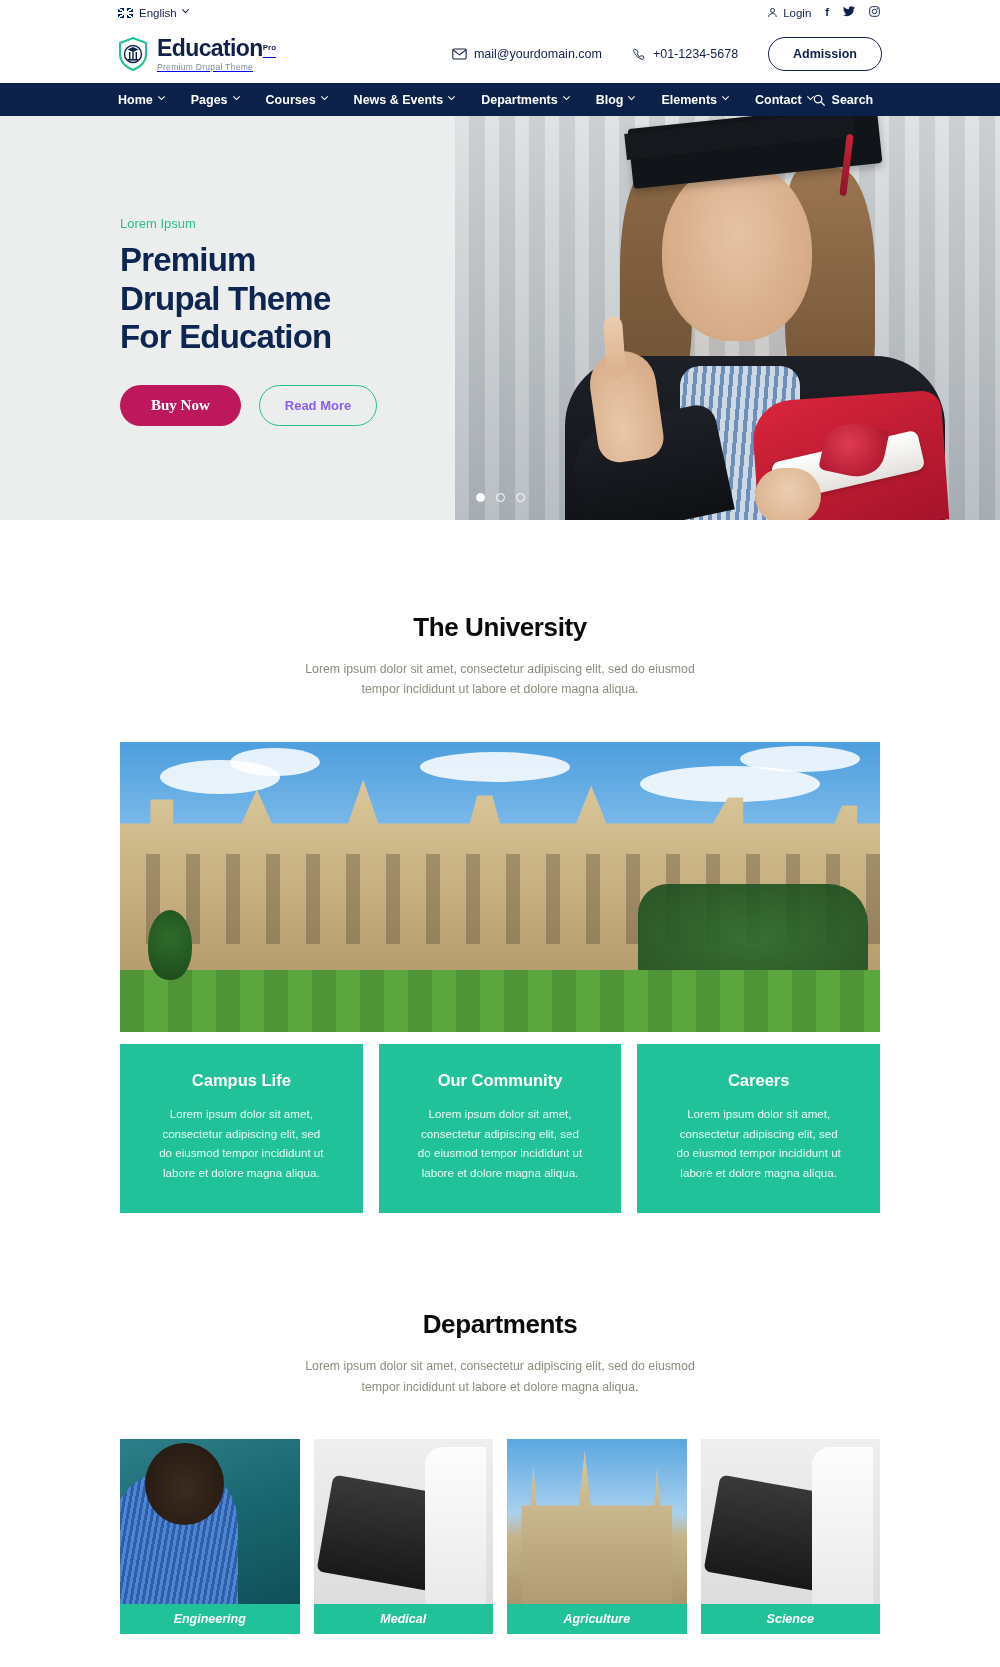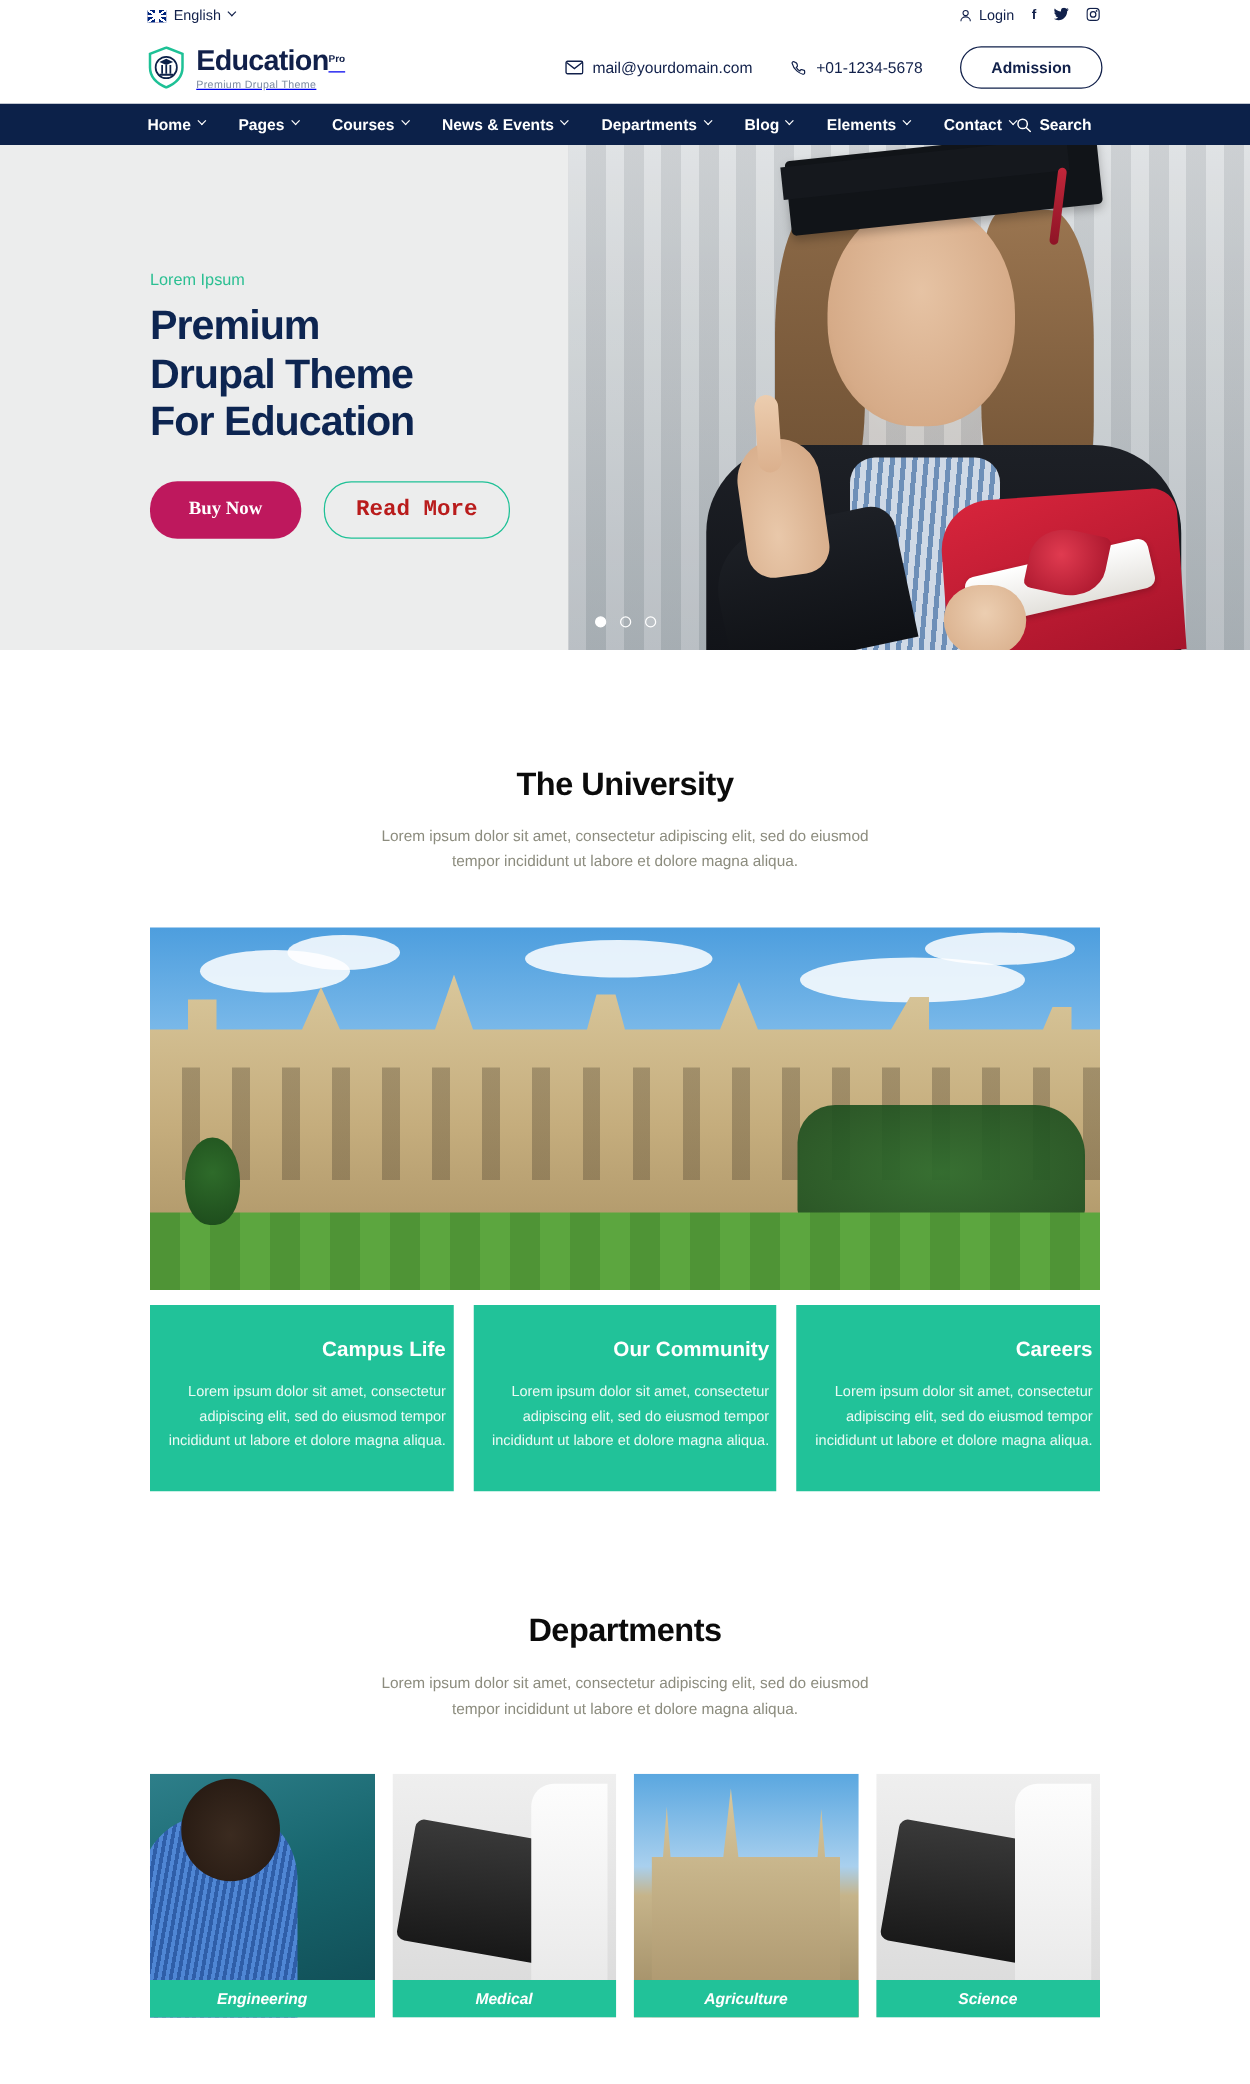--- a/index.html
+++ b/index.html
@@ -299,28 +299,28 @@
     border: none;
     border-radius: 22px;
     padding: 12px 31px;
     font-size: 15px;
     font-weight: bold;
     cursor: pointer;
     font-family: Liberation Serif, serif;
   }
   .btn-outline {
     background: transparent;
-    color: #b91c1c;
+    color: #8b5cf6;
     border: 1.4px solid #1ec196;
     border-radius: 22px;
     padding: 12px 25px;
-    font-size: 18px;
+    font-size: 13px;
     font-weight: bold;
     cursor: pointer;
-    font-family: Liberation Mono, monospace;
+    font-family: Liberation Sans, sans-serif;
   }
   .hero-dots {
     position: absolute;
     left: 0; right: 0; bottom: 18px;
     display: flex; justify-content: center; gap: 11px;
     z-index: 5;
   }
   .dot {
     width: 9px; height: 9px; border-radius: 50%;
     border: 1.4px solid #fff; cursor: pointer;
@@ -386,22 +386,22 @@
 
   .cards3 {
     display: flex;
     gap: 16px;
     margin-top: 12px;
   }
   .card3 {
     flex: 1;
     background: #21c299;
     color: #fff;
-    text-align: right;
-    padding: 27px 6px 30px;
+    text-align: center;
+    padding: 27px 38px 30px;
   }
   .card3-title {
     font-size: 16.5px;
     font-weight: bold;
     margin-bottom: 14px;
   }
   .card3-body {
     font-size: 11.6px;
     line-height: 1.72;
     color: #eafaf4;

